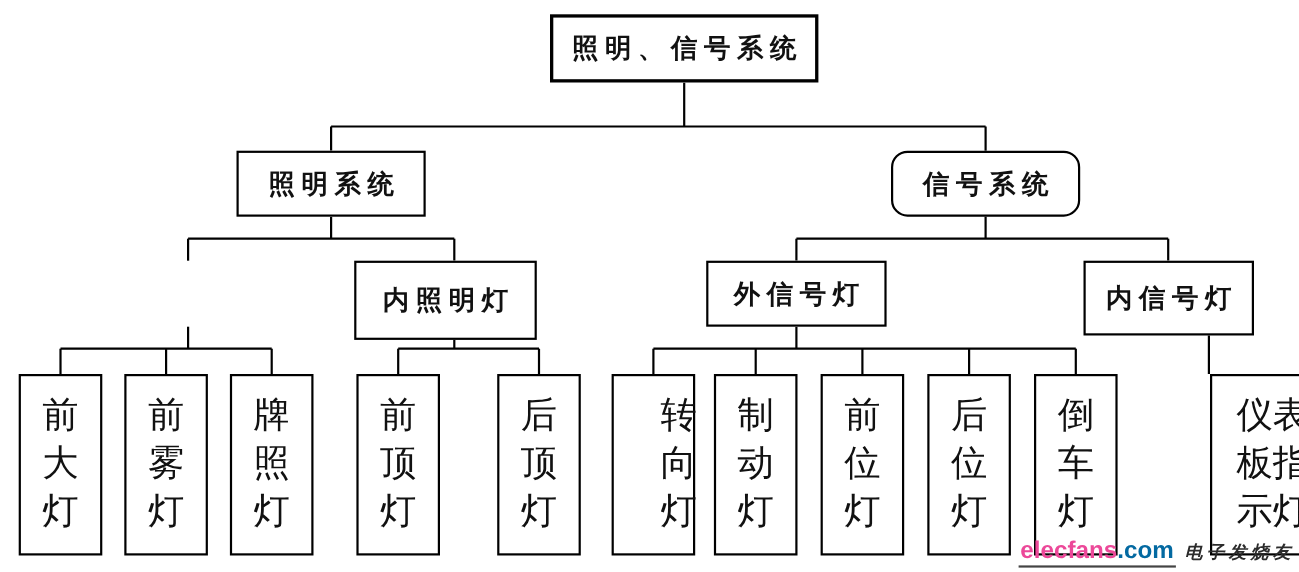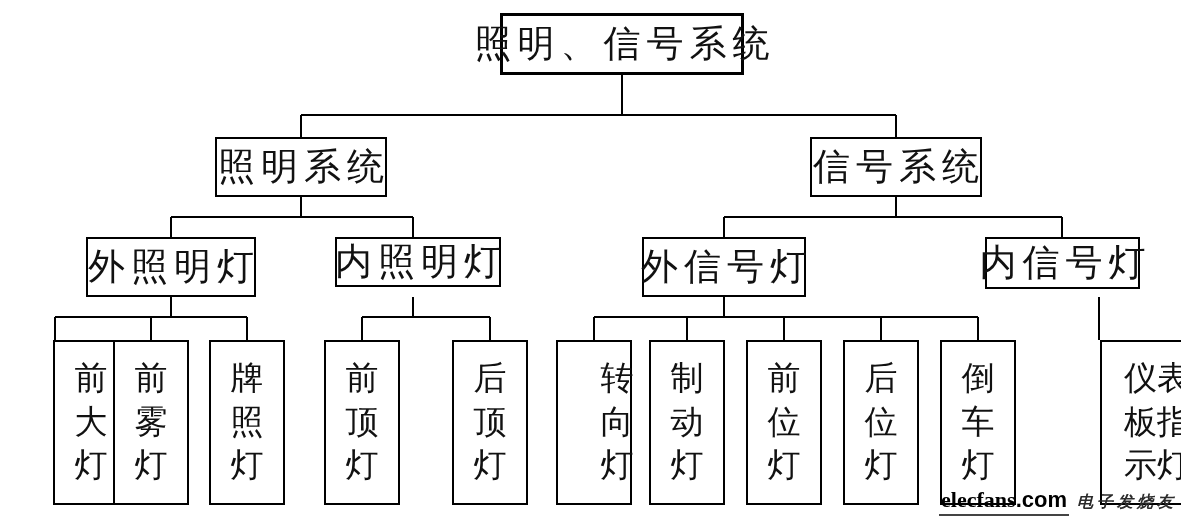--- a/index.html
+++ b/index.html
@@ -15,39 +15,39 @@
   .node{
     position:absolute;
     box-sizing:border-box;
     border:2px solid #000;
     background:#fff;
     display:flex;
     align-items:center;
     justify-content:center;
     text-align:center;
   }
-  .node.hbox{font-size:37px;letter-spacing:6px;white-space:nowrap;text-indent:6px;}
+  .node.hbox{font-size:24px;letter-spacing:6px;white-space:nowrap;text-indent:6px;font-weight:bold;}
   .root{left:500px;top:13px;width:244px;height:62px;border-width:3px;font-size:31px;letter-spacing:3px;text-indent:3px;}
   .lv2a{left:215px;top:137px;width:172px;height:60px;}
-  .lv2b{left:810px;top:137px;width:172px;height:60px;}
+  .lv2b{left:810px;top:137px;width:172px;height:60px;border-radius:15px;}
   .lv3a{left:86px; top:237px;width:170px;height:60px;}
-  .lv3b{left:335px;top:237px;width:166px;height:50px;}
+  .lv3b{left:322px;top:237px;width:166px;height:72px;}
   .lv3c{left:642px;top:237px;width:164px;height:60px;}
-  .lv3d{left:985px;top:237px;width:155px;height:52px;}
+  .lv3d{left:985px;top:237px;width:155px;height:68px;}
   .leaf{top:340px;width:76px;height:165px;font-size:33px;}
   .leaf .vtext{
     display:inline-block;
     width:1.06em;
     word-break:break-all;
     line-height:1.32;
     text-align:center;
   }
   .leaf.wide{width:114px;}
   .leaf.wide .vtext{width:2.12em;}
-  .l1{left:17px;margin-left:36px;}  .l2{left:113px;} .l3{left:209px;}
+  .l1{left:17px;}  .l2{left:113px;} .l3{left:209px;}
   .l4{left:324px;} .l5{left:452px;}
   .l6{left:556px;padding-left:46px;} .l7{left:649px;font-family:Liberation Serif, serif;} .l8{left:746px;} .l9{left:843px;} .l10{left:940px;}
   .l11{left:1100px;}
   .watermark{
     position:absolute;
     right:4px;bottom:4px;
     display:flex;
     align-items:baseline;
     gap:8px;
     background:transparent;
@@ -114,21 +114,20 @@
 
       <path d="M1099 297 V340"></path>
     </g>
   </svg>
 
   <div class="node hbox root">照明、信号系统</div>
 
   <div class="node hbox lv2a">照明系统</div>
   <div class="node hbox lv2b">信号系统</div>
 
-  <div class="node hbox lv3a">外照明灯</div>
   <div class="node hbox lv3b">内照明灯</div>
   <div class="node hbox lv3c">外信号灯</div>
   <div class="node hbox lv3d">内信号灯</div>
 
   <div class="node leaf l1">
     <span class="vtext">前大灯</span>
   </div>
   <div class="node leaf l2">
     <span class="vtext">前雾灯</span>
   </div>
@@ -154,17 +153,17 @@
     <span class="vtext">后位灯</span>
   </div>
   <div class="node leaf l10">
     <span class="vtext">倒车灯</span>
   </div>
   <div class="node leaf l11 wide">
     <span class="vtext">仪表板指示灯</span>
   </div>
 
   <div class="watermark">
-    <span class="wm-logo"><span style="color: #000000; font-family: Liberation Serif, serif;">elecfans</span><span style="color: #000000;">.com</span></span>
+    <span class="wm-logo"><span style="color: #ec4899;">elecfans</span><span style="color: #0369a1;">.com</span></span>
     <span class="wm-cn">电子发烧友</span>
   </div>
 
 </div>
 
 </body></html>

